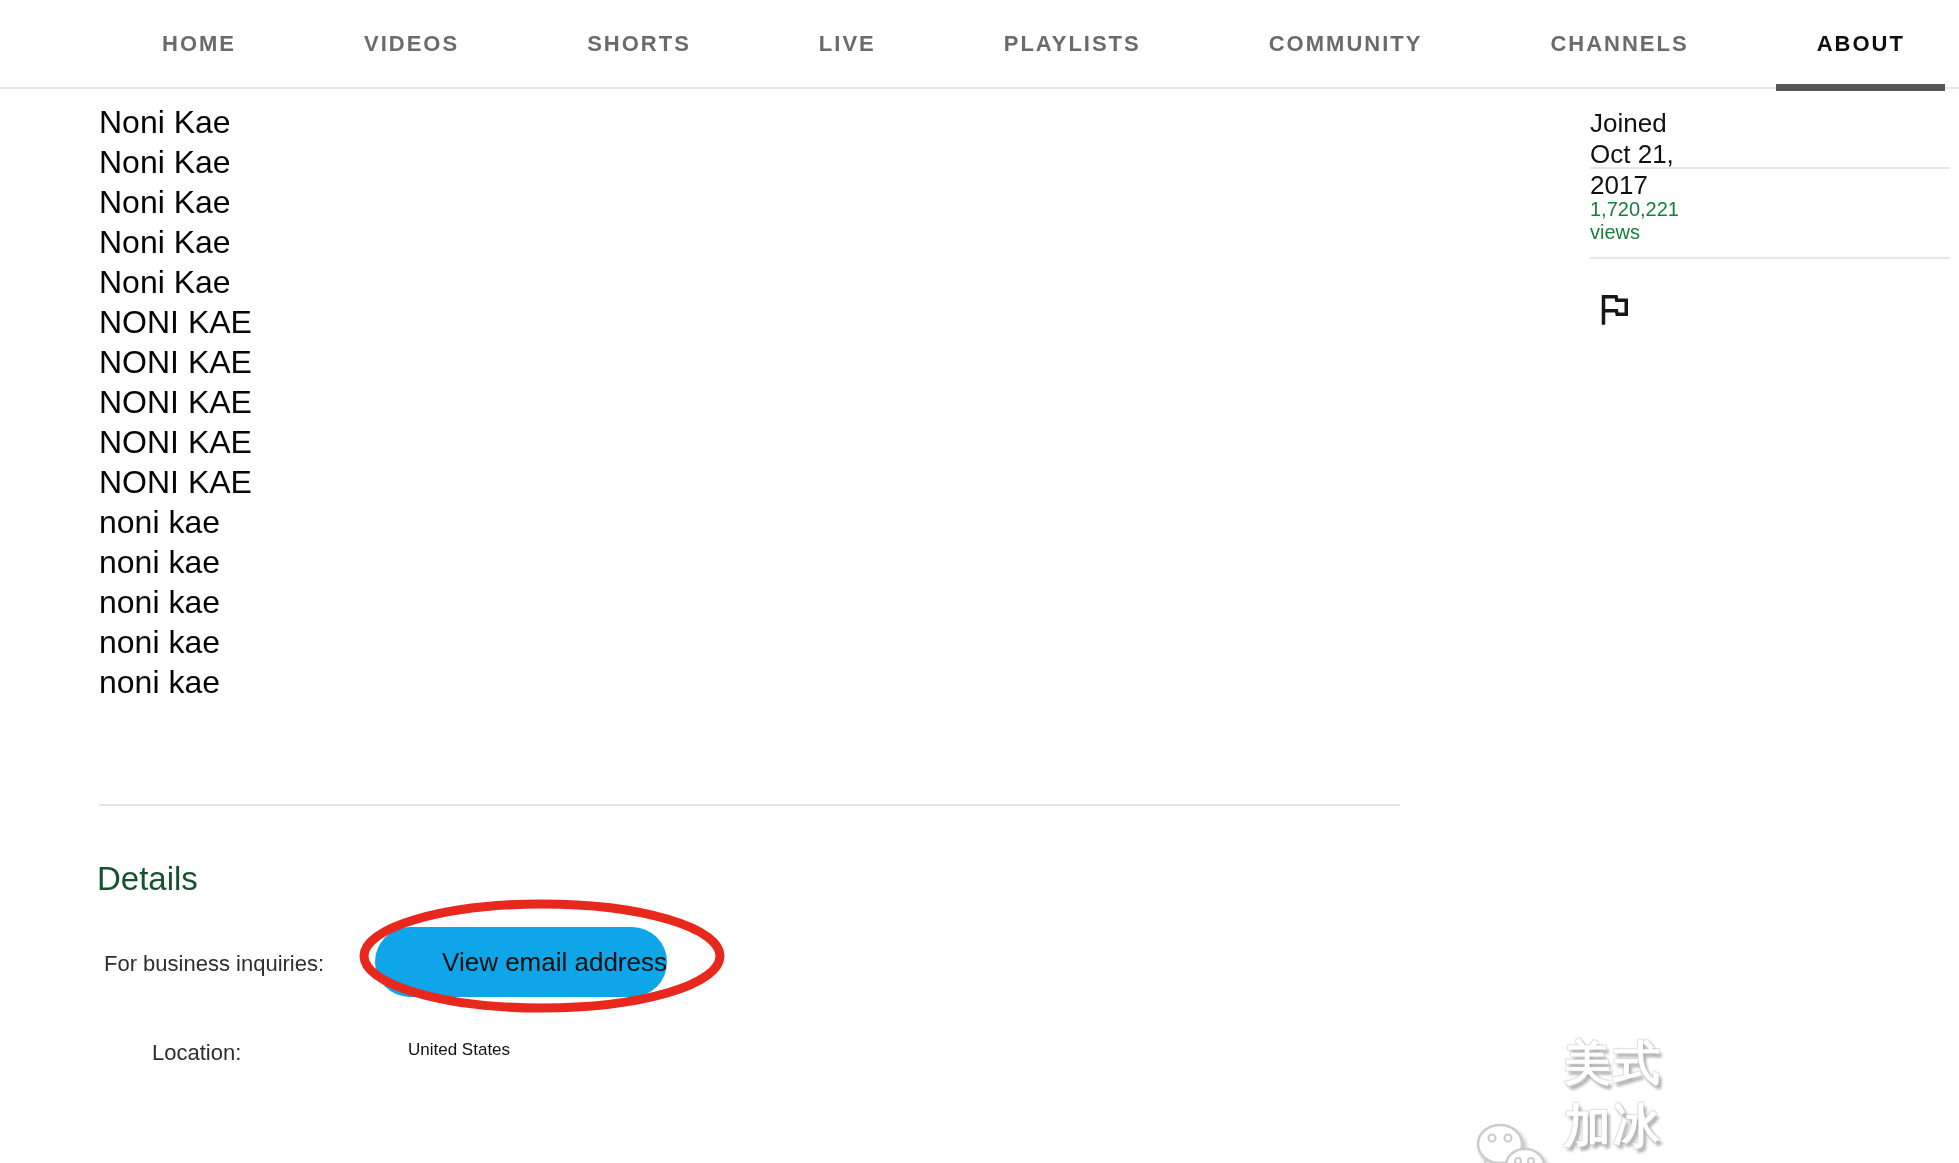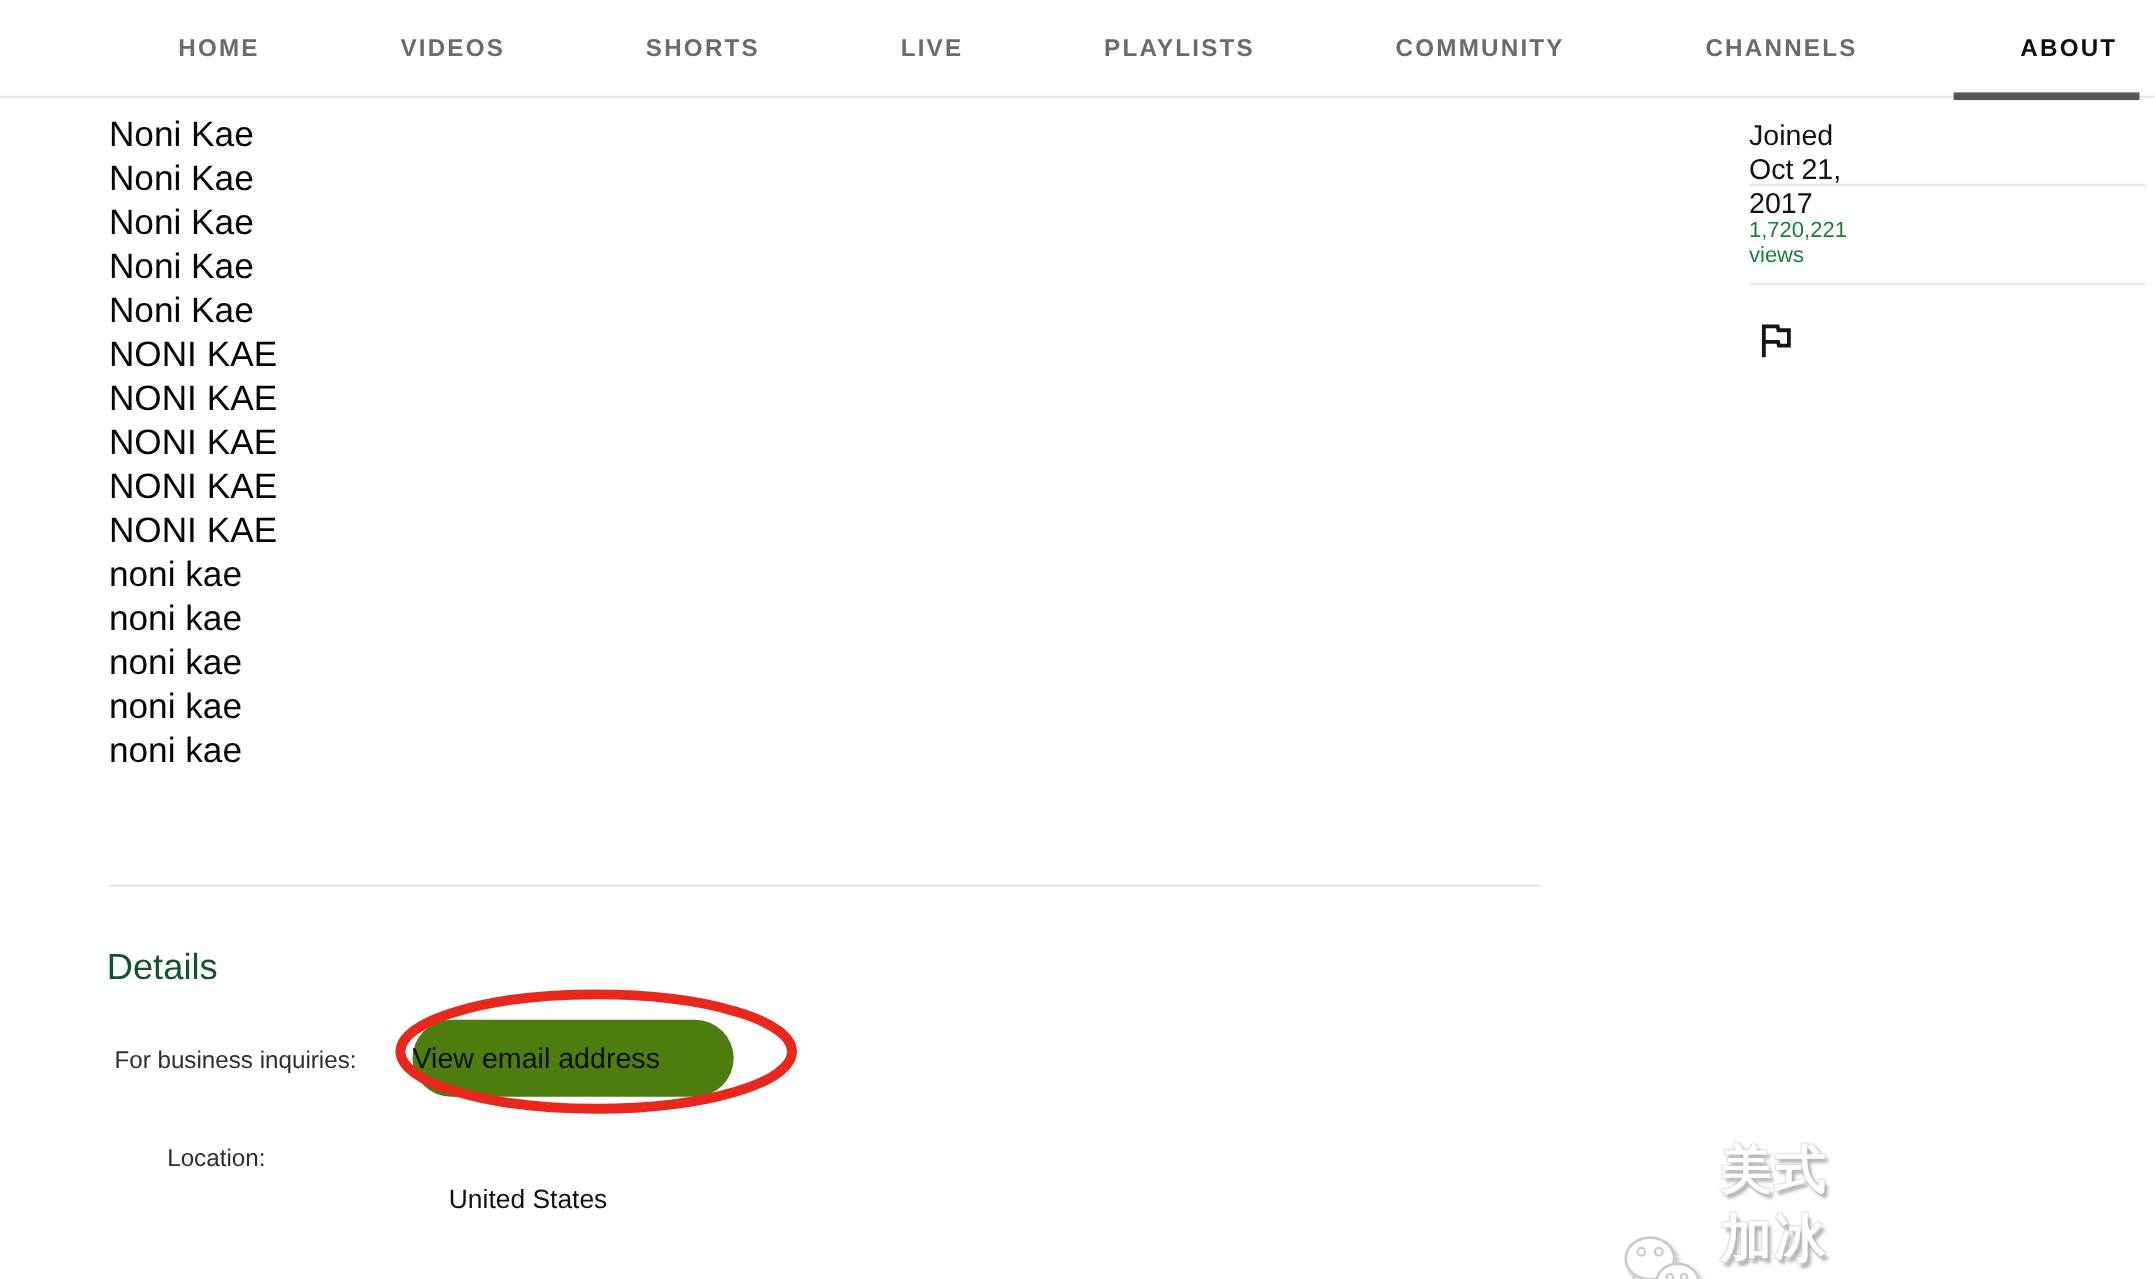--- a/index.html
+++ b/index.html
@@ -7,48 +7,48 @@
               font-family:"Liberation Sans","DejaVu Sans",sans-serif; }
   .page { position:relative; width:1693px; height:1163px; background:#fff; }
 
   
   .navbar { position:absolute; left:0; top:0; width:1959px; height:89px;
             border-bottom:2px solid #e7e7e7; background:#fff; }
   .nav-tabs { display:flex; align-items:center; height:87px;
               padding-left:162px; gap:128px; }
   .nav-tab { font-size:22px; font-weight:700; letter-spacing:2px; color:#6b6b6b;
              white-space:nowrap; cursor:pointer; }
-  .nav-tab.active { color:#0f0f0f;margin-left:20px; }
+  .nav-tab.active { color:#0f0f0f; }
   .about-underline { position:absolute; left:1776px; top:84px; width:169px; height:7px;
                      background:#565656; }
 
   
   .desc-list { position:absolute; left:99px; top:102px; }
   .desc-line { font-size:32px; line-height:40px; color:#060606; }
 
   
   .side-joined { position:absolute; left:1590px; top:108px; font-size:26px; color:#111; }
   .side-div1   { position:absolute; left:1590px; top:167px; width:360px; height:2px; background:#e7e7e7; }
   .side-views  { position:absolute; left:1590px; top:198px; font-size:20px; color:#15803d; }
   .side-div2   { position:absolute; left:1590px; top:257px; width:360px; height:2px; background:#e7e7e7; }
   .flag-btn    { position:absolute; left:1593px; top:288px; width:42px; height:42px; cursor:pointer; }
   .flag-btn svg { width:42px; height:42px; fill:#161616; }
 
   
   .main-divider { position:absolute; left:99px; top:804px; width:1301px; height:2px; background:#e6e6e6; }
   .details-heading { position:absolute; left:97px; top:860px; font-size:33px; color:#14532d; }
   .biz-label { position:absolute; left:104px; top:951px; font-size:22px; color:#2e2e2e; }
   .email-pill { position:absolute; left:375px; top:927px; width:292px; height:70px;
-                background:#4d7c0f; border:none; border-radius:35px; cursor:pointer;
-                display:flex; align-items:center; justify-content:flex-start; }
+                background:#0ea5e9; border:none; border-radius:35px; cursor:pointer;
+                display:flex; align-items:center; justify-content:flex-end; }
   .email-pill span { font-size:26px; font-weight:500; color:#0f0f0f; }
   .red-ellipse { position:absolute; left:355px; top:895px; width:375px; height:123px;
                  pointer-events:none; }
   .loc-label { position:absolute; left:104px; top:1040px; font-size:22px; color:#2e2e2e;margin-left:48px; }
-  .loc-value { position:absolute; left:408px; top:1040px; font-size:24px; color:#111;margin-top:37px; }
+  .loc-value { position:absolute; left:408px; top:1040px; font-size:17px; color:#111; }
 
   
   .watermark { position:absolute; left:1470px; top:1032px; display:flex; align-items:center;
                gap:10px; pointer-events:none; }
   .wechat-icon svg { width:84px; height:72px; filter:drop-shadow(3px 4px 2px #c2c2c2); }
   .watermark-text { font-size:47px; font-weight:700; color:#ffffff; letter-spacing:2px;
                     text-shadow:3px 4px 3px #b2b2b2, -1px -1px 1px #e3e3e3,
                                 1px -1px 1px #dedede, -1px 1px 1px #dedede; }
 </style>
 </head>

